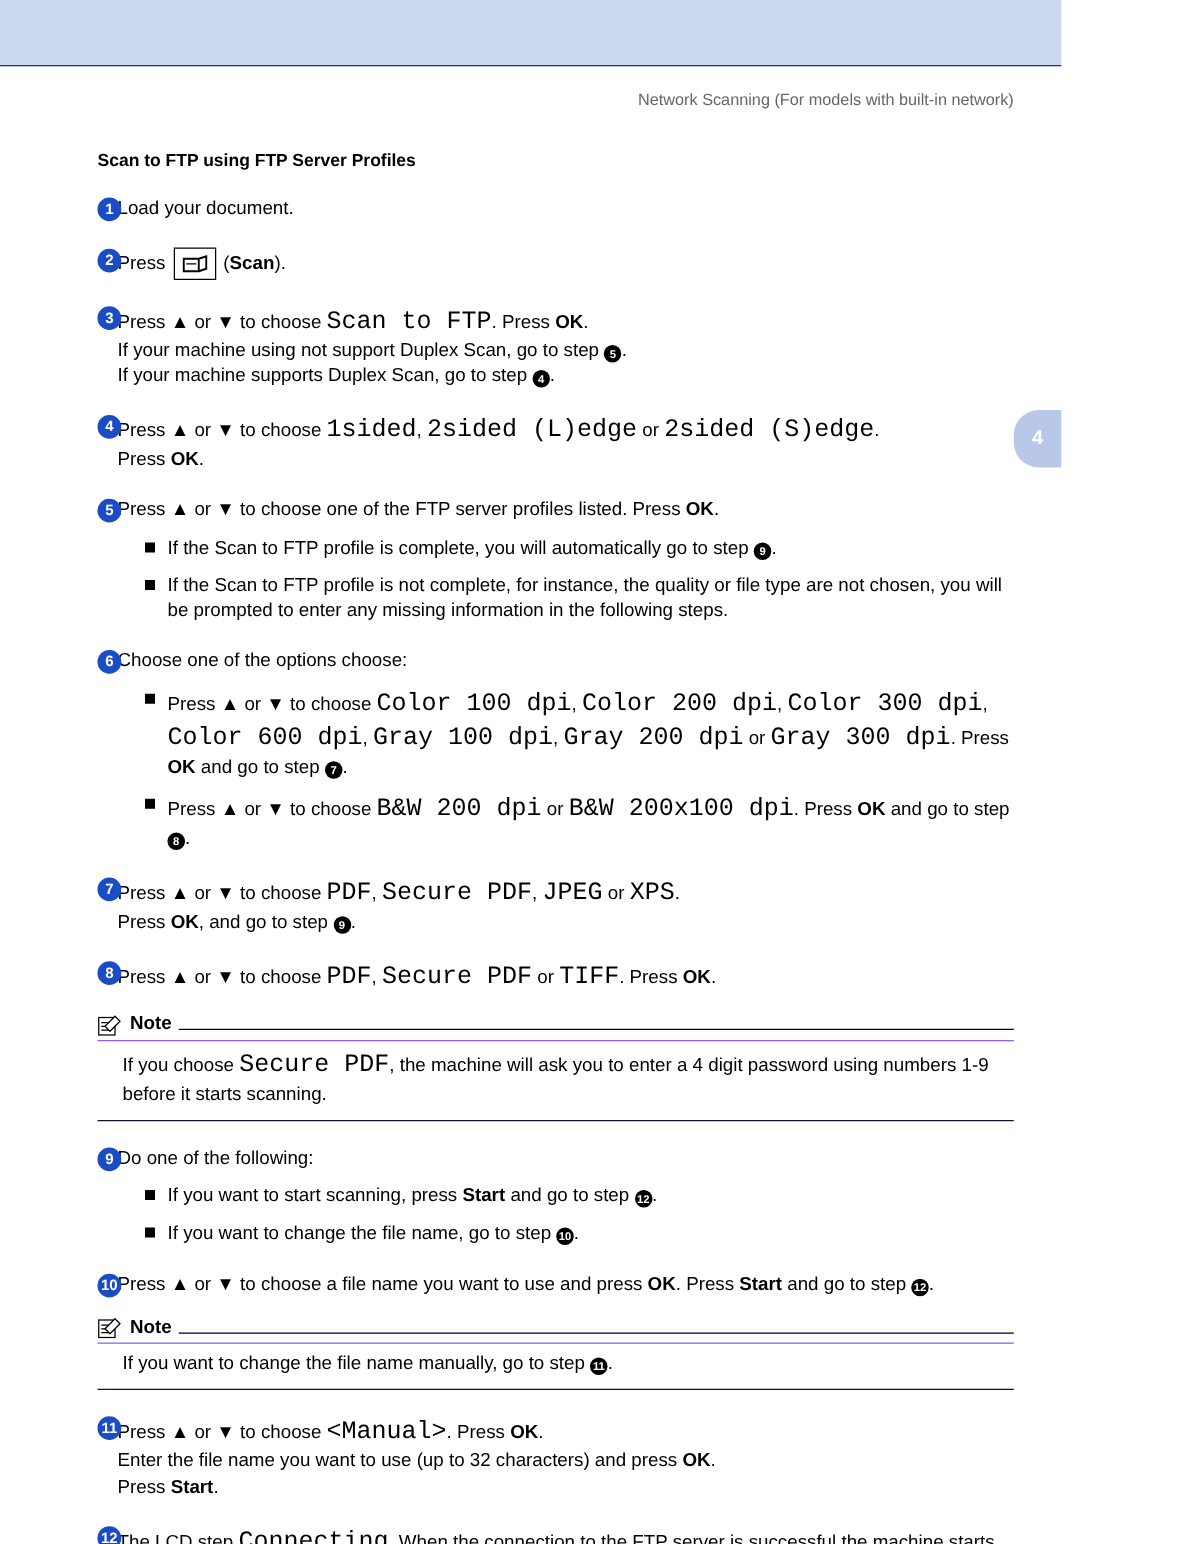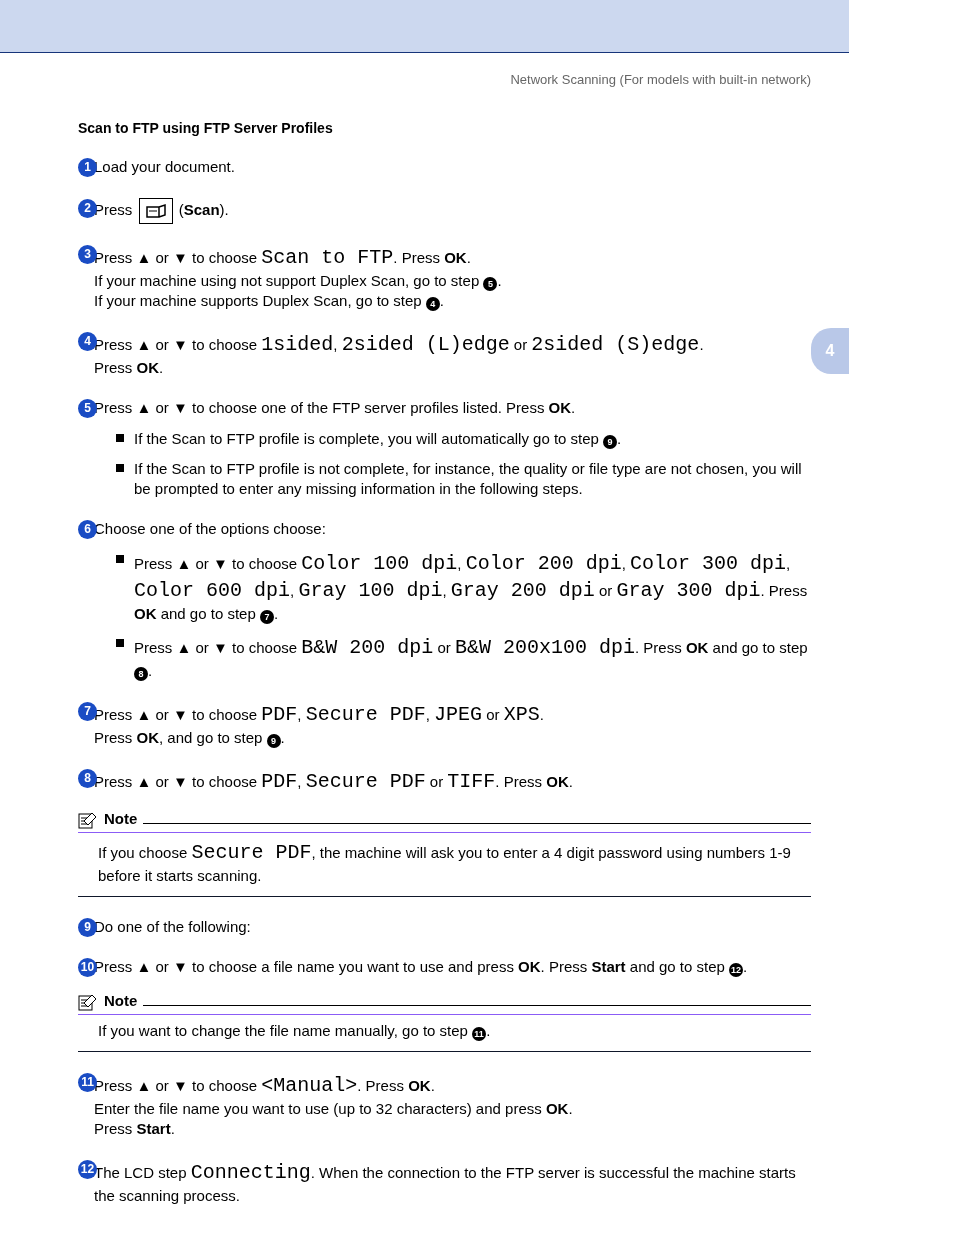--- a/index.html
+++ b/index.html
@@ -251,20 +251,24 @@
       <span class="rule"></span>
     </div>
     <div class="note-body">
       <span>If you choose </span><span class="mono">Secure PDF</span><span>, the machine will ask you to enter a 4 digit password using numbers 1-9 before it starts scanning.</span>
     </div>
   </div>
 
   <ol class="steps" style="counter-reset: step 8">
     <li>
       <span>Do one of the following:</span>
+      <ul class="sub">
+        <li><span>If you want to start scanning, press </span><b>Start</b><span> and go to step </span><span class="badge-ref">12</span>.</li>
+        <li><span>If you want to change the file name, go to step </span><span class="badge-ref">10</span>.</li>
+      </ul>
     </li>
 
     <li>
       <span>Press ▲ or ▼ to choose a file name you want to use and press </span><b>OK</b><span>. Press </span><b>Start</b><span> and go to step </span><span class="badge-ref">12</span>.
     </li>
   </ol>
 
   <div class="note-block">
     <div class="note-head">
       <span class="note-icon">

